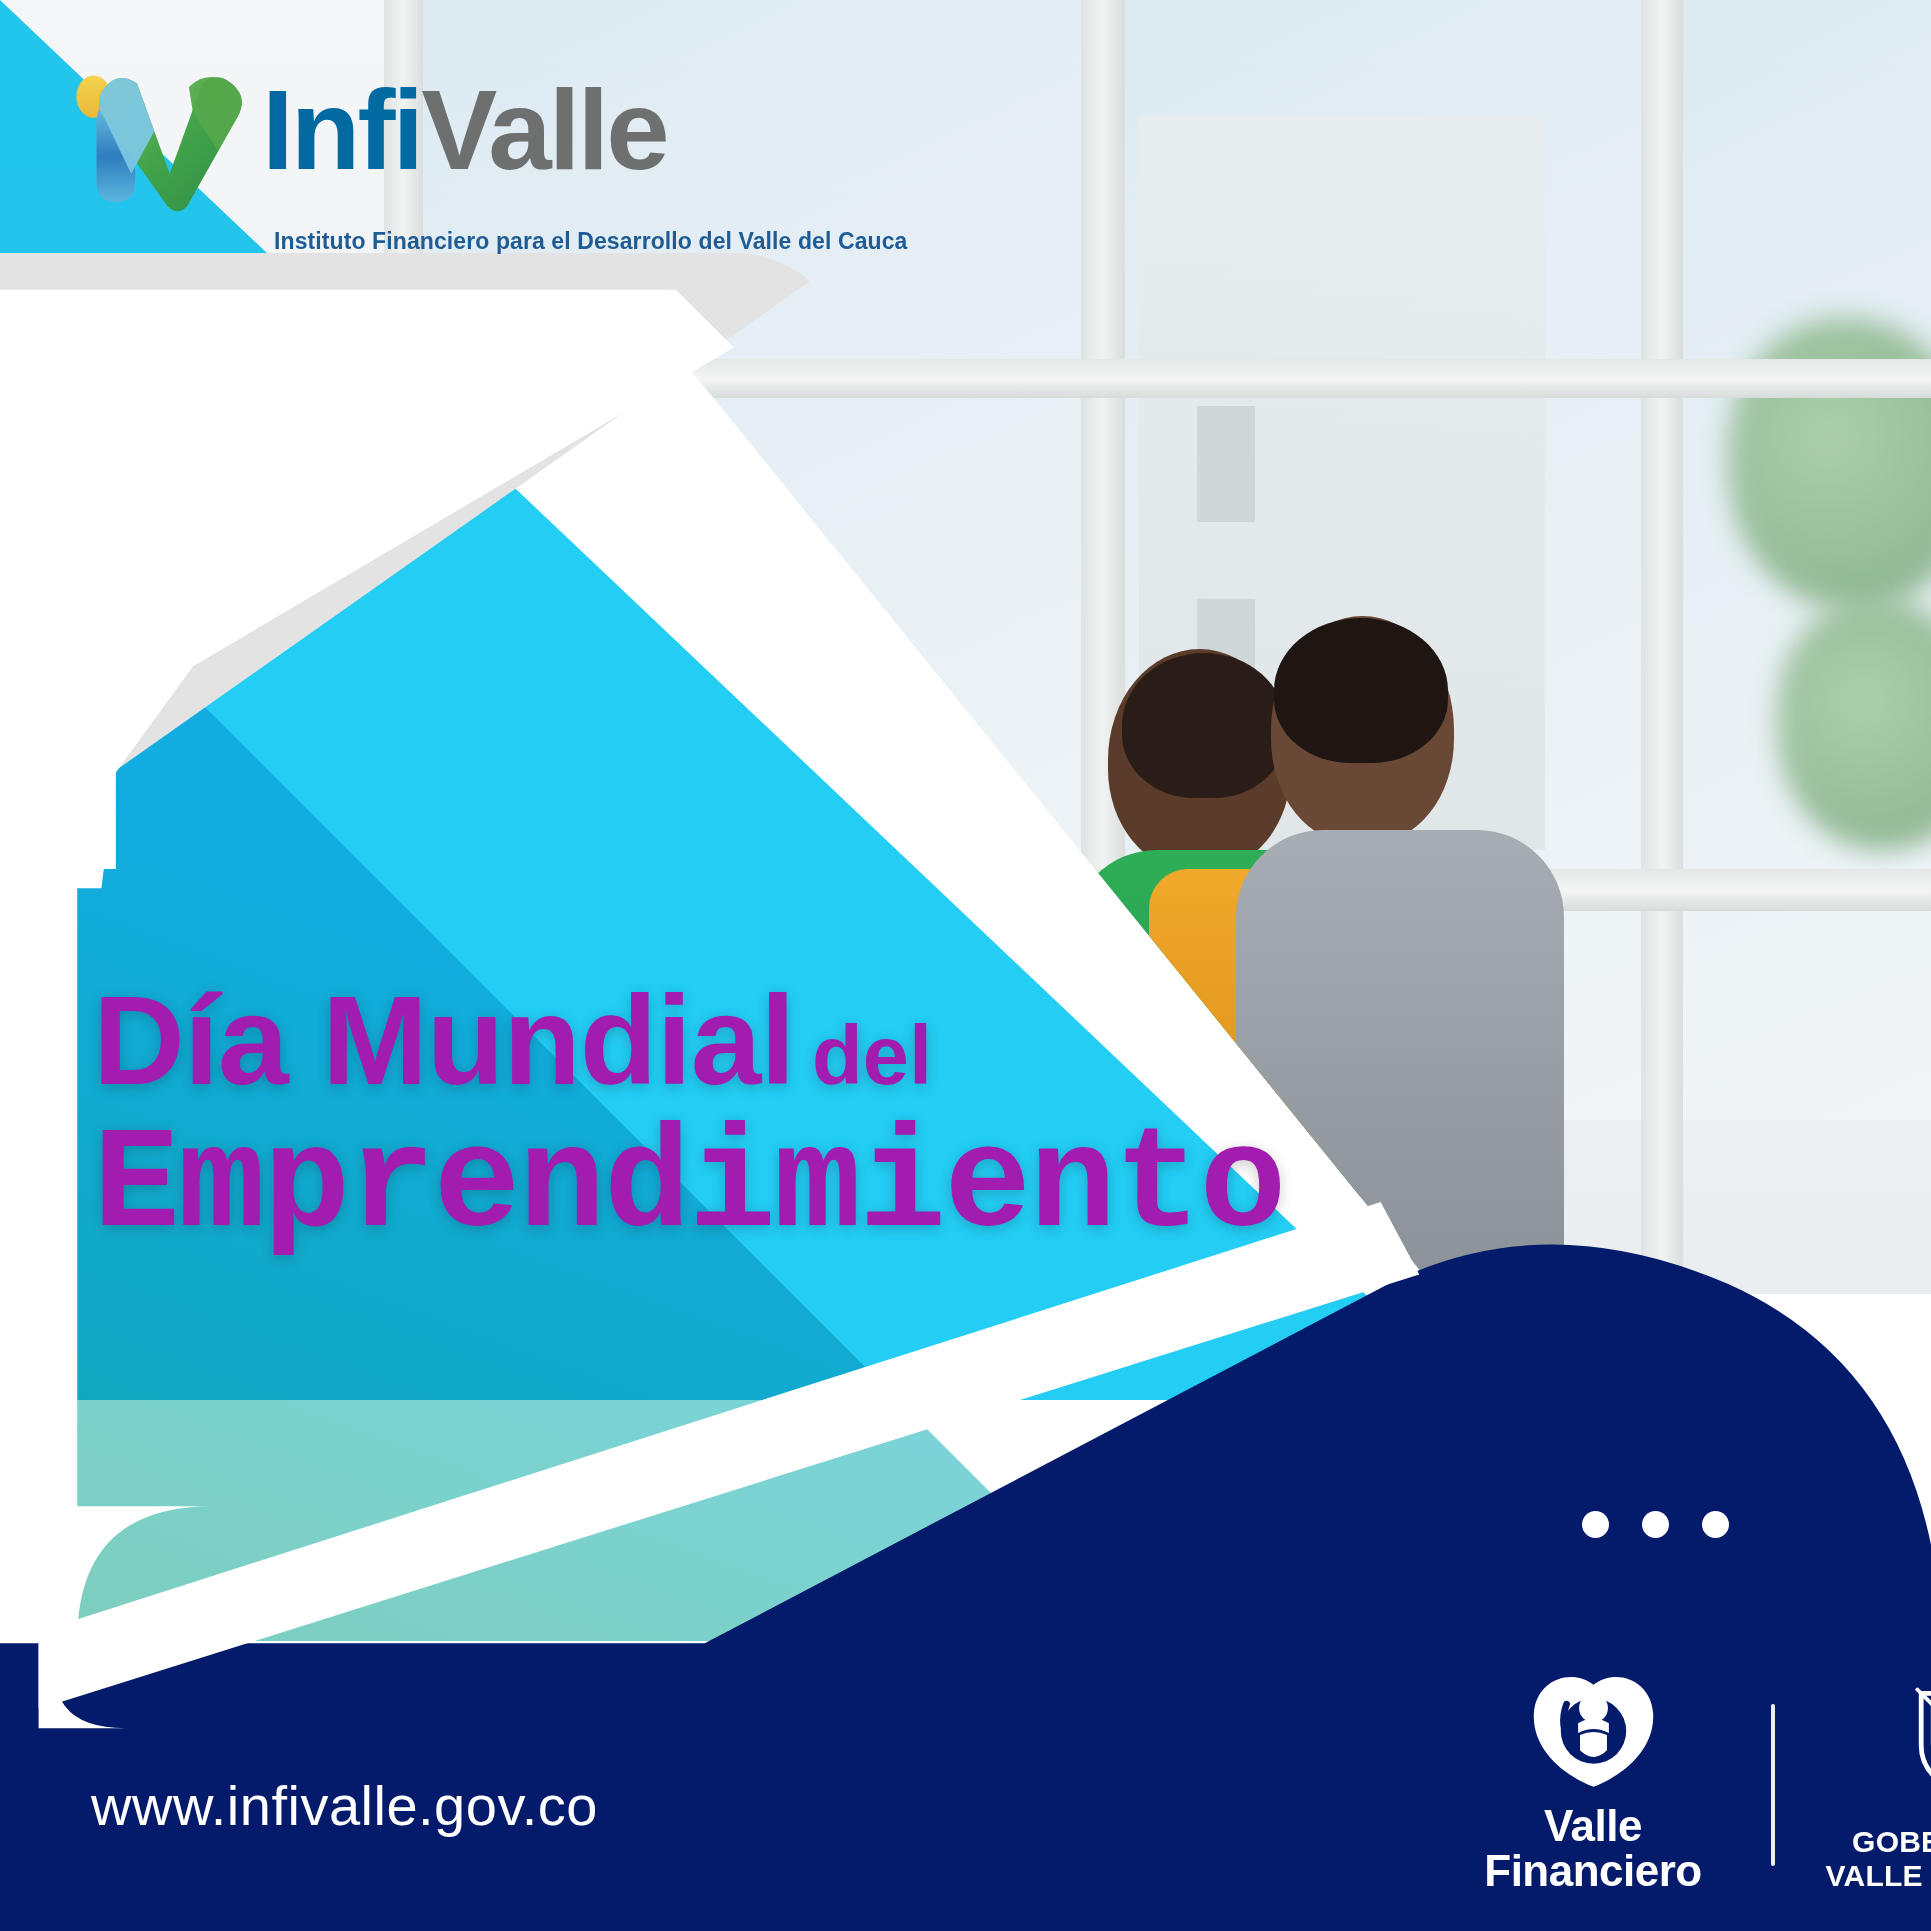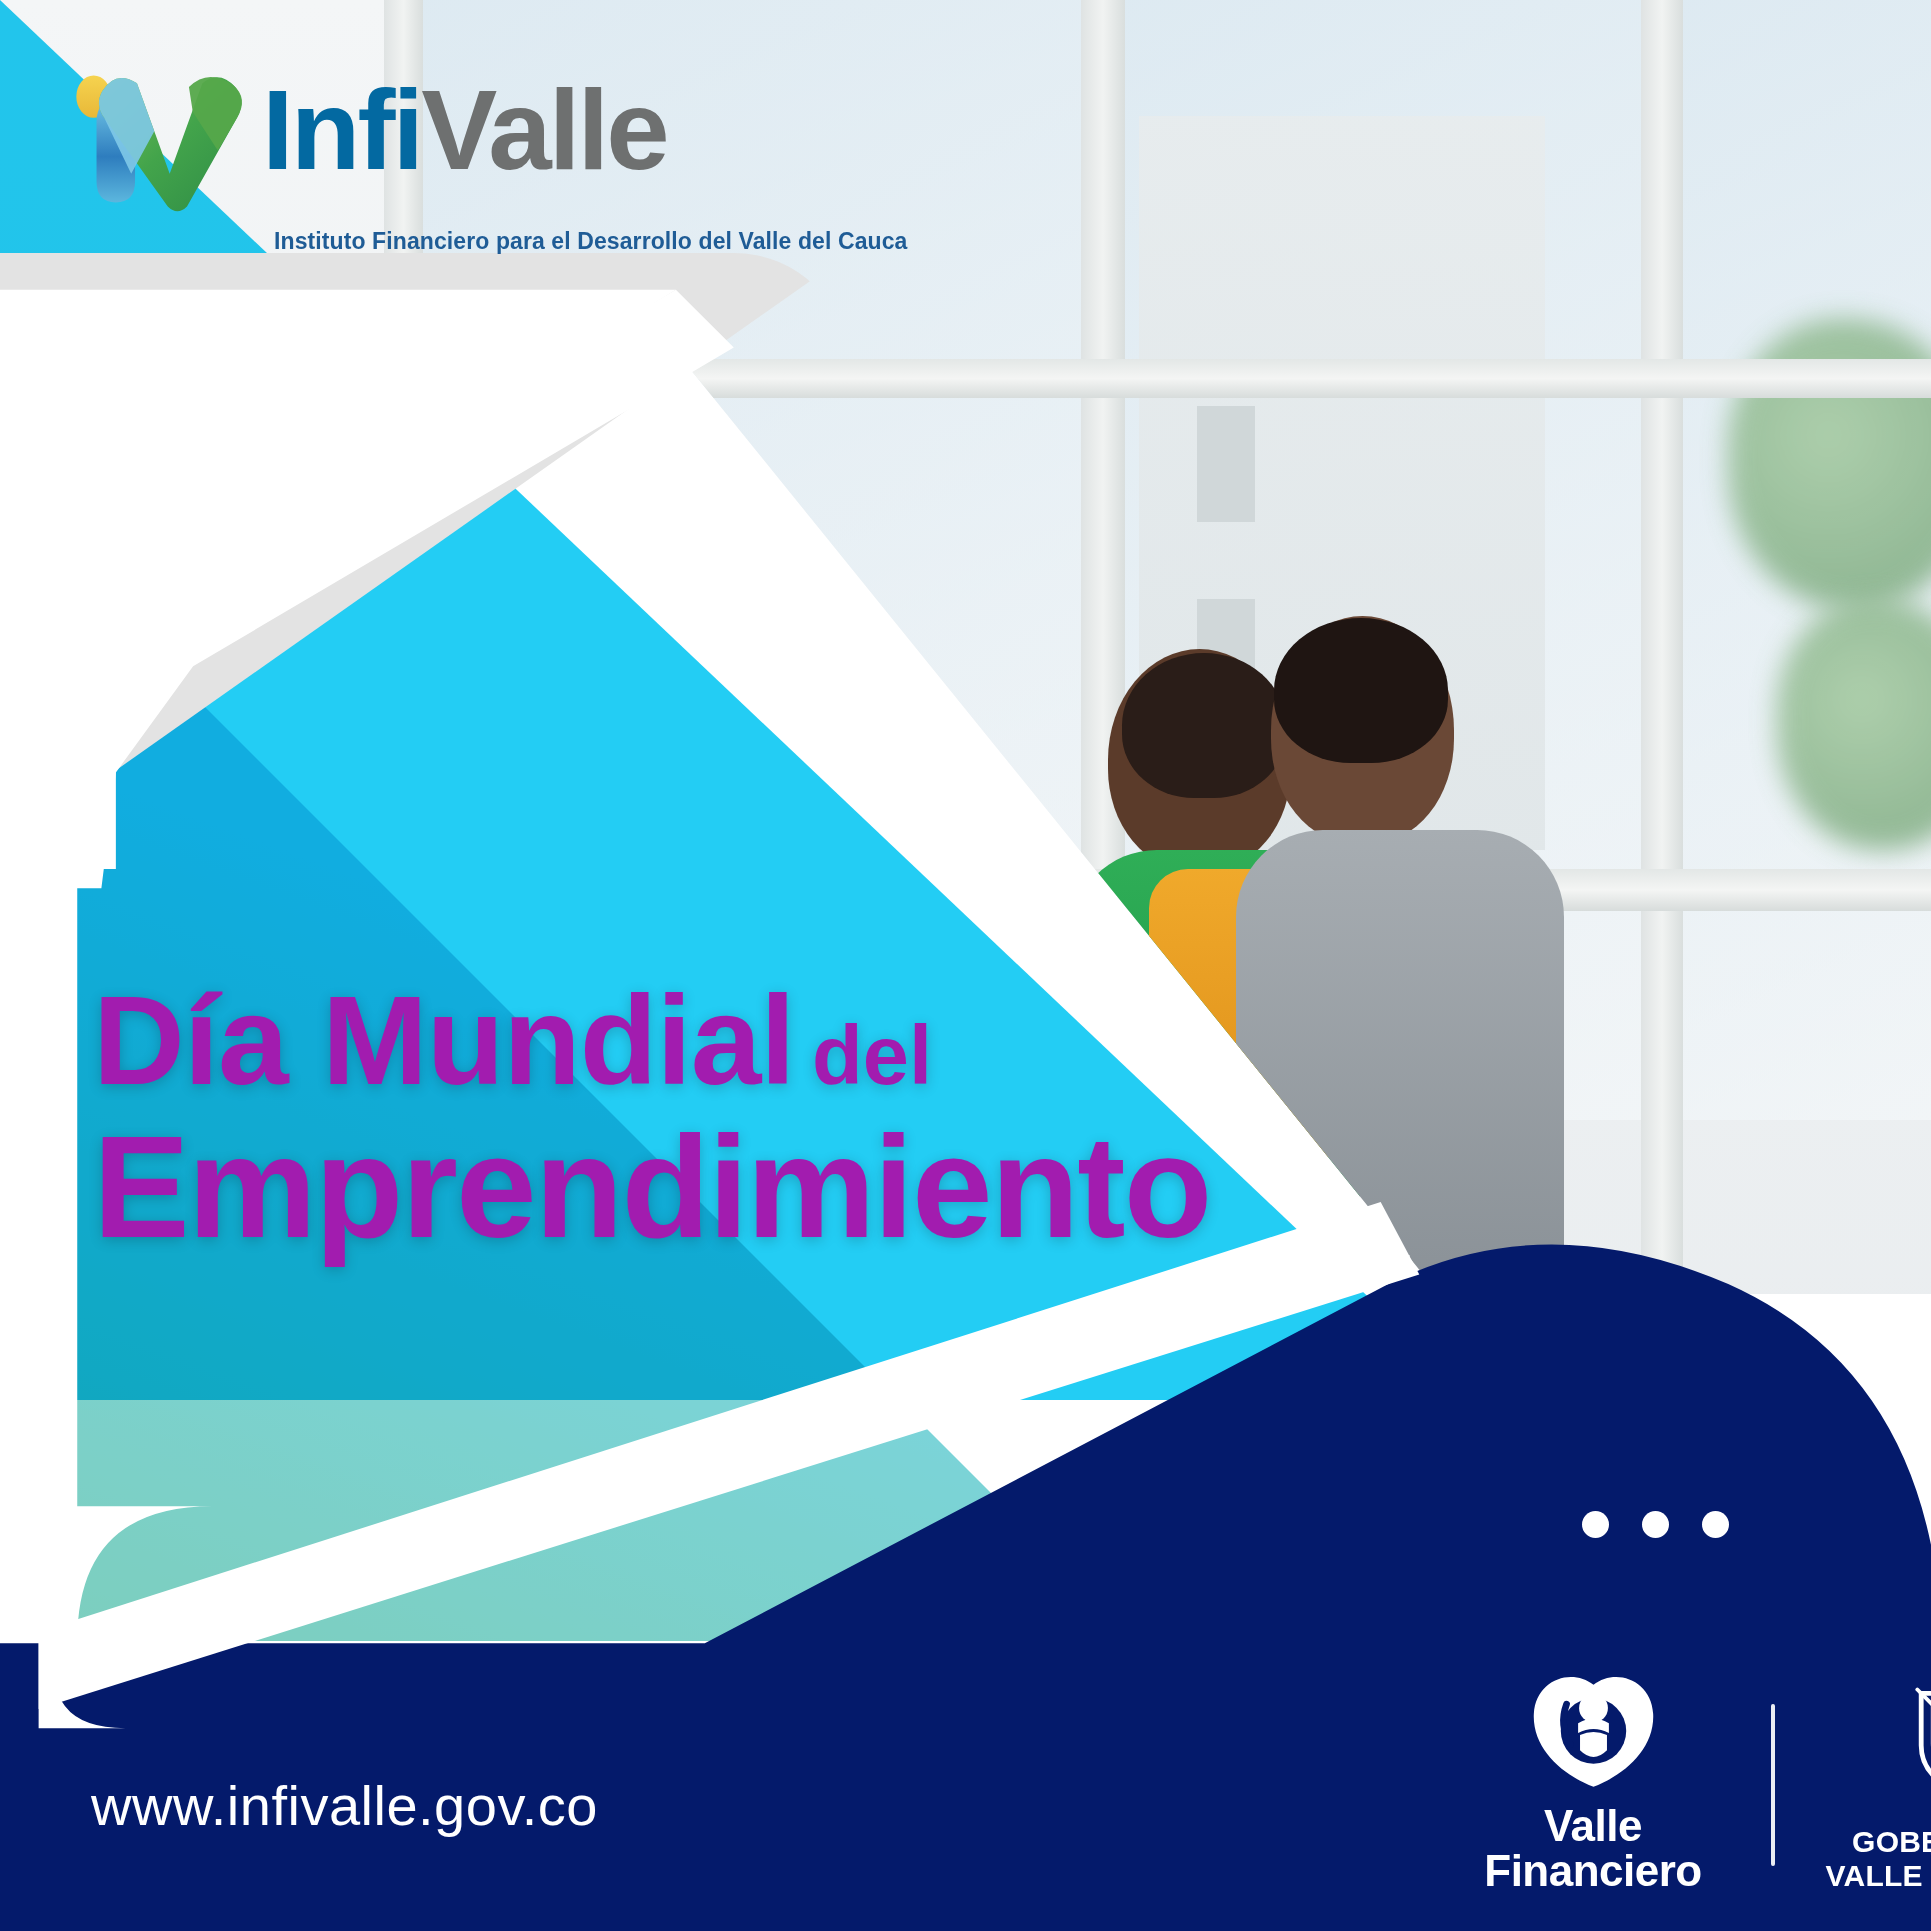--- a/index.html
+++ b/index.html
@@ -73,21 +73,21 @@
   .logo-tag{position:absolute; left:201px; top:172px; font-size:23px; font-weight:700;
     color:#1F5C96; letter-spacing:0.1px; white-space:nowrap;}
 
   
   .headline{
     position:absolute; left:93px; top:978px; width:1448px;
     color:#a21caf; line-height:.98; text-shadow:0 2.9px 13.5px rgba(0,0,0,.20);
   }
   .hl1{font-size:127px; font-weight:700; letter-spacing:-1px; white-space:nowrap;}
   .hl1 .small{font-size:83px; font-weight:700; letter-spacing:0; margin-left:17.4px;}
-  .hl2{font-size:145px; font-weight:700; letter-spacing:-1.9px; margin-top:13.5px; white-space:nowrap;}
+  .hl2{font-size:145px; font-weight:700; letter-spacing:-1.9px; margin-top:13.5px; white-space:nowrap;font-family:Liberation Mono, monospace;}
 
   
   .date-badge{
     position:absolute; left:93px; top:1331px; width:626px; height:118px;
     background:#ffffff; border-radius:21px;
     display:flex; align-items:center; justify-content:center;
     box-shadow:0 5.8px 21px rgba(0,0,0,.13);
   }
   .date-badge span{color:#17268C; font-size:75px; font-weight:700; letter-spacing:-1px;}
 

